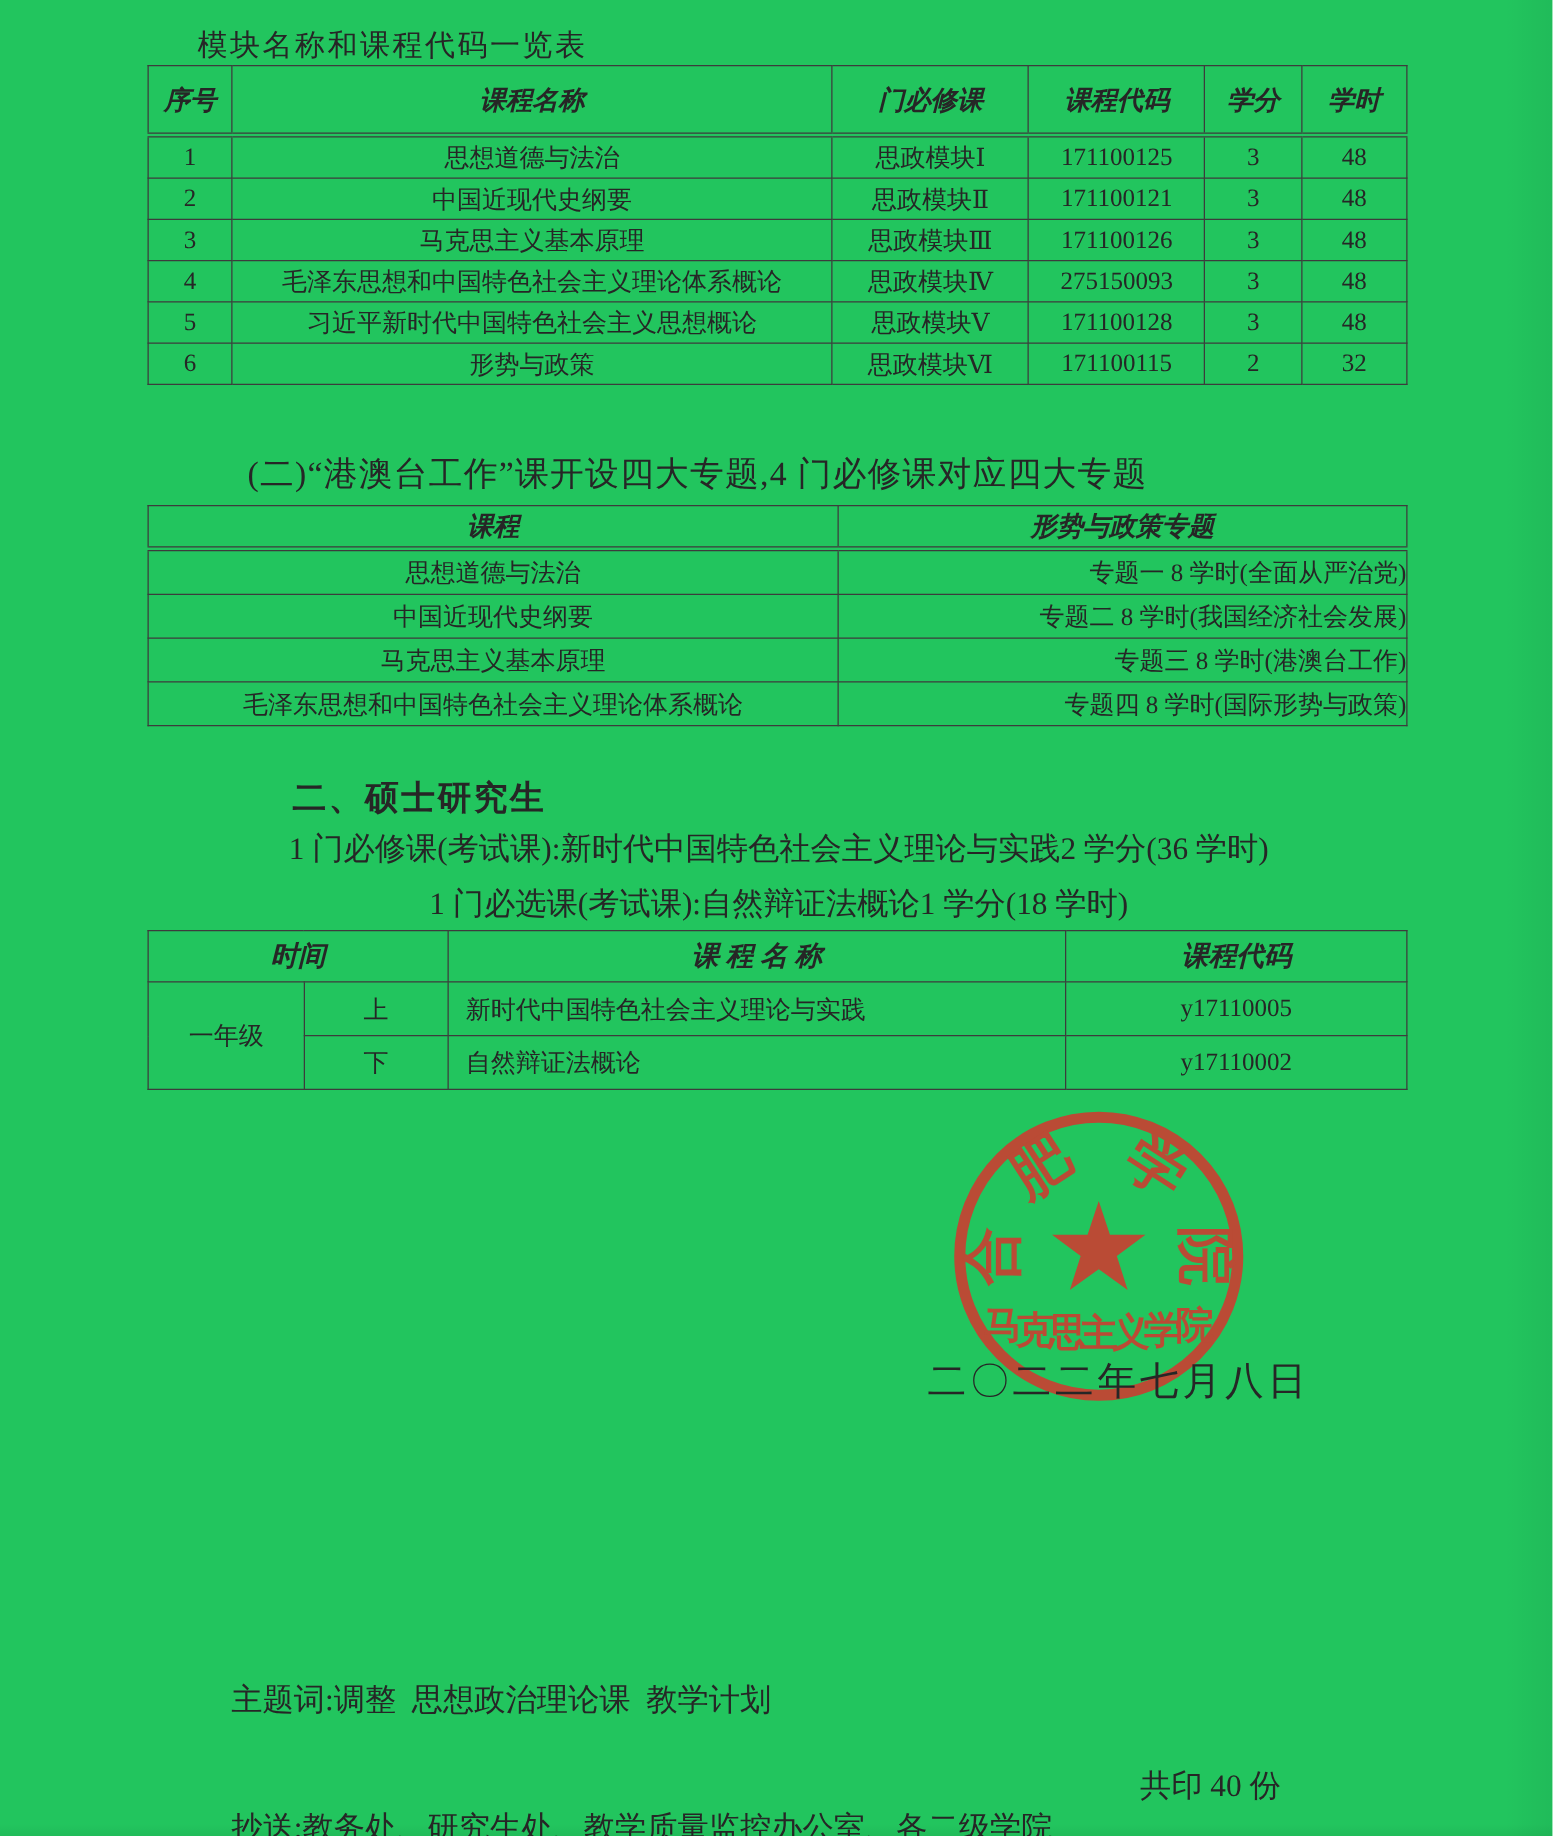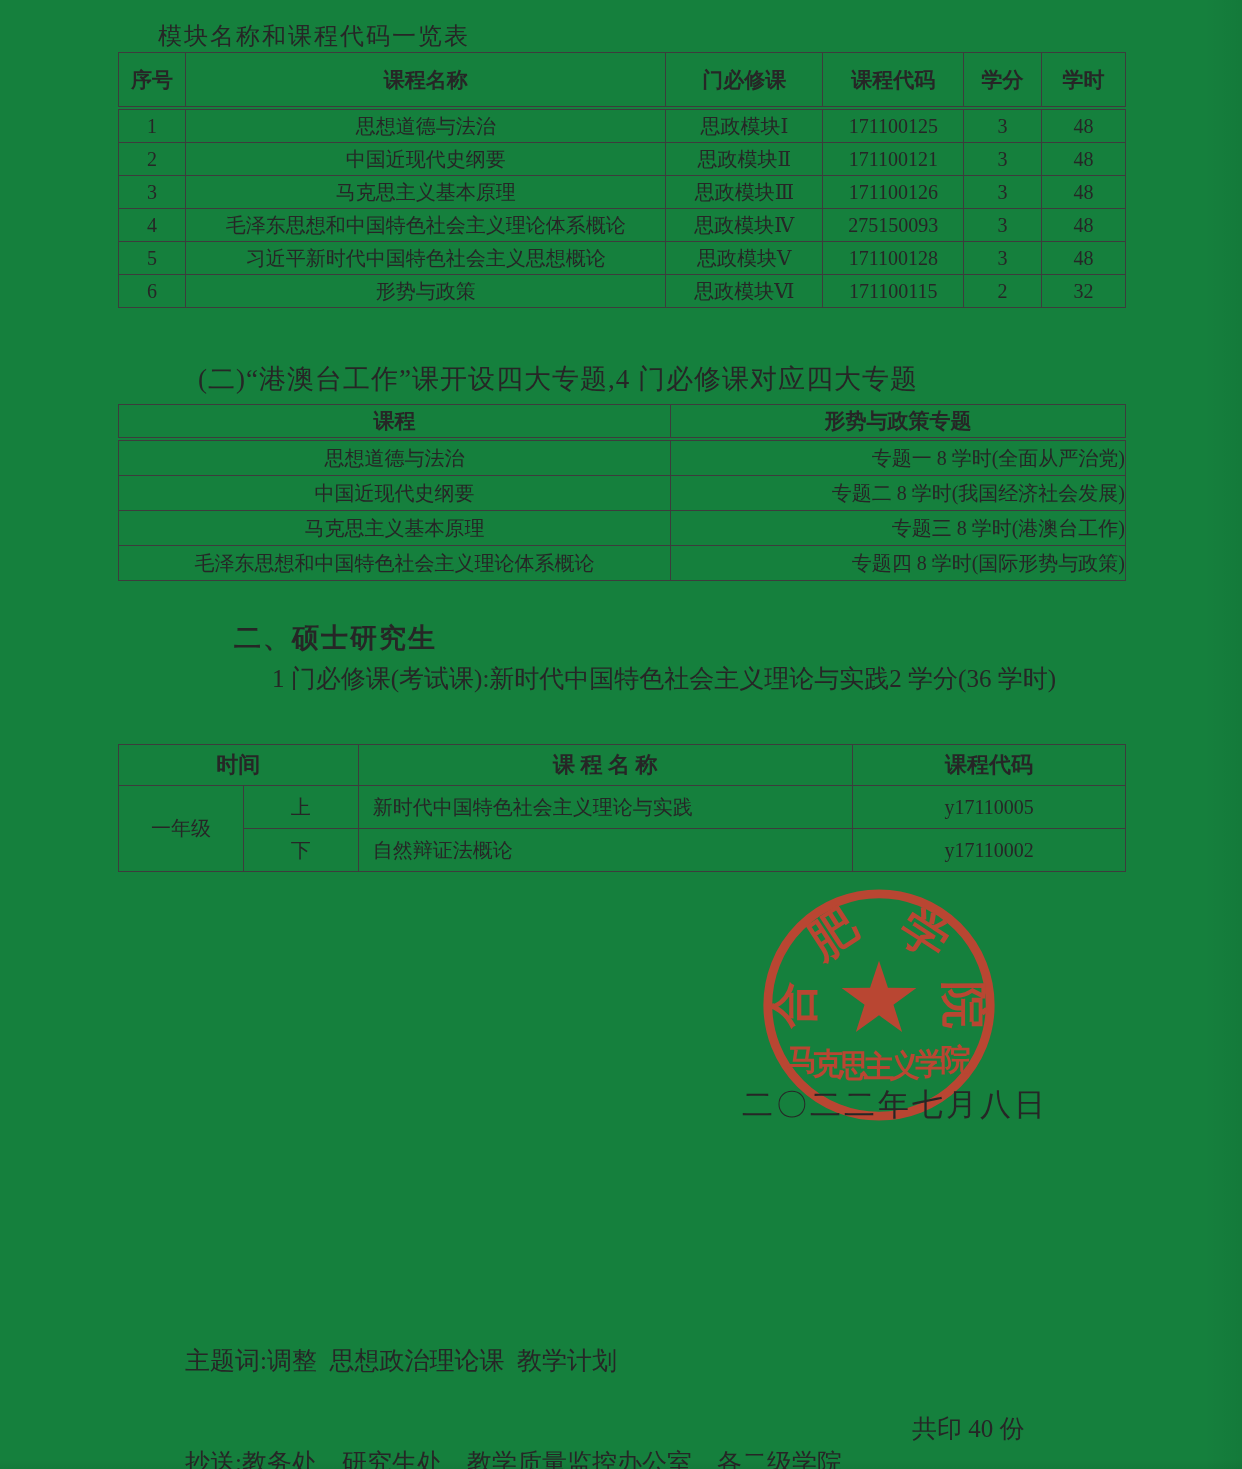--- a/index.html
+++ b/index.html
@@ -1,35 +1,35 @@
 <!DOCTYPE html>
 <html><head>
 <meta charset="utf-8">
 <style>
   html,body{margin:0;padding:0;background:#ffffff;}
   .page{
-    position:relative;width:1242px;height:1469px;background:#15803d;
+    position:relative;width:1242px;height:1469px;background:#22c55e;
     font-family:"Liberation Serif","DejaVu Serif",serif;color:#262626;overflow:hidden;
   }
   .scan-edge-right{position:absolute;right:0;top:0;width:38px;height:100%;
     background:linear-gradient(to right,rgba(0,0,0,0),rgba(0,0,0,0.05));pointer-events:none;}
   .scan-edge-bottom{position:absolute;left:0;bottom:0;width:100%;height:10px;
     background:linear-gradient(to bottom,rgba(0,0,0,0),rgba(0,0,0,0.05));pointer-events:none;}
   .abs{position:absolute;}
 
   .doc-title{left:158px;top:20px;font-size:24px;letter-spacing:2px;}
   .h2{left:198px;top:361px;font-size:27px;letter-spacing:1px;white-space:pre;}
   .h3{left:190px;top:620px;font-size:27px;font-weight:bold;letter-spacing:2px;margin-left:44px;}
-  .course-line{left:190px;width:866px;display:flex;justify-content:flex-end;font-size:25px;white-space:pre;}
+  .course-line{left:190px;width:866px;display:flex;justify-content:center;font-size:25px;white-space:pre;}
   .line1{top:662px;}
   .line2{top:706px;}
 
   table{border-collapse:collapse;table-layout:fixed;width:100%;}
   th,td{border:1.6px solid #3c3c3c;text-align:center;overflow:hidden;padding:0;}
-  th{font-weight:bold;}
+  th{font-weight:bold;font-style:italic;}
 
   #t1{left:118px;top:52px;width:1008px;}
   #t1 th{font-size:21px;height:53px;border-bottom:4px double #3c3c3c;}
   #t1 td{font-size:20px;height:32px;}
 
   #t2{left:118px;top:404px;width:1008px;}
   #t2 th{font-size:21px;height:32px;border-bottom:4px double #3c3c3c;}
   #t2 td{font-size:20px;height:34px;}
   #t2 td:nth-child(2){text-align:right;padding-left:14px;white-space:pre;}
 
@@ -160,20 +160,24 @@
           <td>专题四 8 学时(国际形势与政策)</td>
         </tr>
       </tbody>
   </table>
 
   <div class="abs h3">二、硕士研究生</div>
 
   <div class="abs course-line line1">
     <span>1 门必修课(考试课):新时代中国特色社会主义理论与实践</span>
     <span>2 学分(36 学时)</span>
+  </div>
+  <div class="abs course-line line2">
+    <span>1 门必选课(考试课):自然辩证法概论</span>
+    <span>1 学分(18 学时)</span>
   </div>
 
   <table class="abs" id="t3">
     <colgroup>
       <col style="width:12.4%">
         <col style="width:11.4%">
         <col style="width:49.1%">
         <col style="width:27.1%">
     </colgroup>
     <thead>

